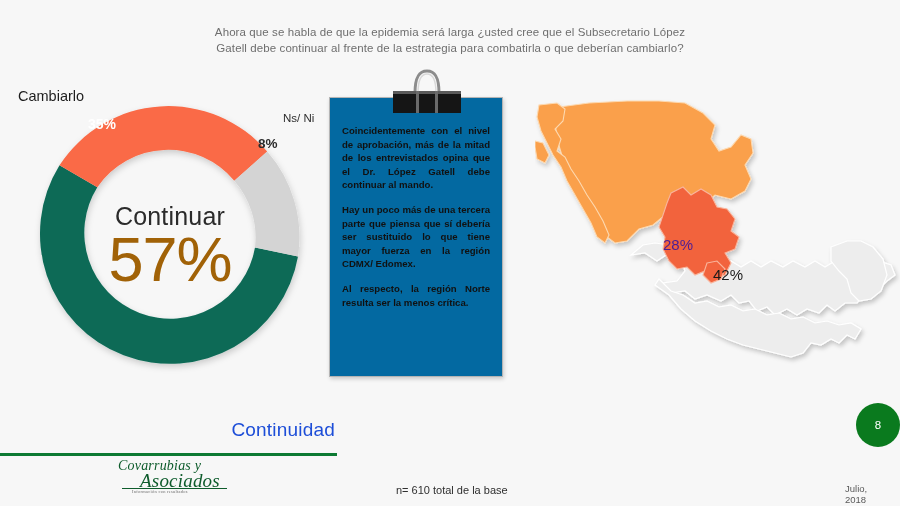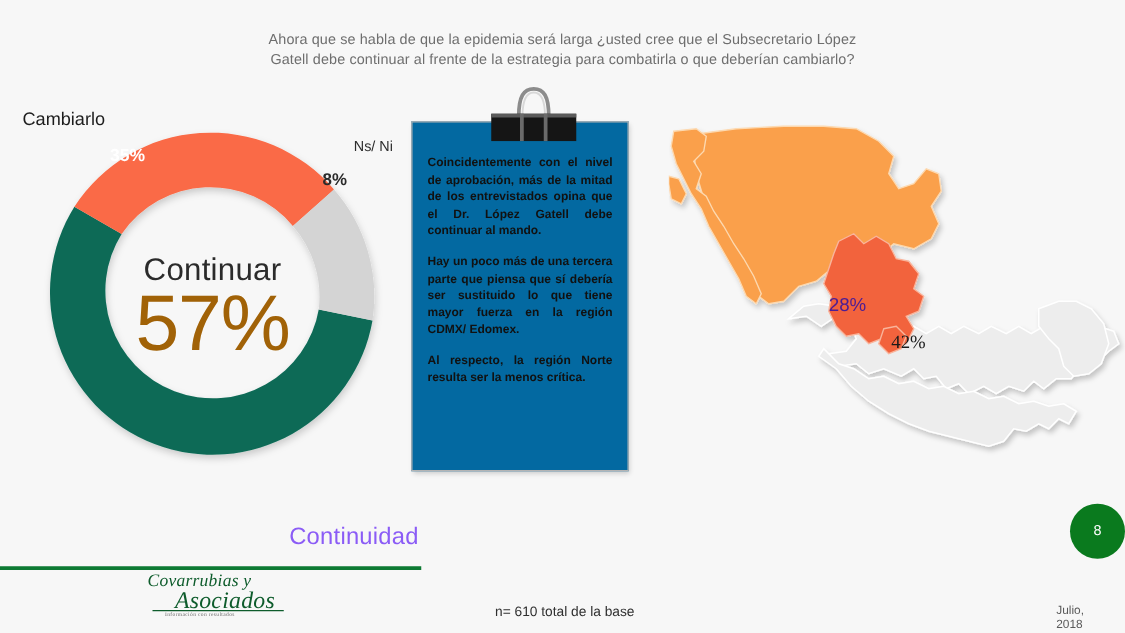--- a/index.html
+++ b/index.html
@@ -53,27 +53,27 @@
     font-size:9.6px;line-height:13.6px;
     font-weight:bold;color:#111;
     text-align:justify;
   }
   .note p:last-child{margin-bottom:0;}
 
   
   .map{position:absolute;left:535px;top:95px;width:365px;height:285px;}
   .map-lbl{position:absolute;font-size:15px;white-space:nowrap;}
   .map-28{left:663px;top:194px;color:#4c1d95;margin-top:42px;}
-  .map-42{left:713px;top:266px;color:#1a1a1a;font-family:Liberation Serif, serif;}
+  .map-42{left:713px;top:266px;color:#1a1a1a;}
 
   
   .section-title{
     position:absolute;left:0;top:419px;width:335px;
     text-align:right;
-    font-size:19px;color:#8b5cf6;letter-spacing:.2px;
+    font-size:19px;color:#1d4ed8;letter-spacing:.2px;
   }
   .rule{position:absolute;left:0;top:453px;width:337px;height:3px;background:#0d7a33;}
   .logo{position:absolute;left:118px;top:458px;width:115px;height:40px;}
   .logo-l1{position:absolute;left:0;top:0;font-size:14px;font-style:italic;color:#0e5c2c;
            font-family:"Liberation Serif", serif;letter-spacing:.2px;}
   .logo-l2{position:absolute;left:22px;top:12px;font-size:19px;font-style:italic;color:#0e5c2c;
            font-family:"Liberation Serif", serif;letter-spacing:.2px;}
   .logo-rule{position:absolute;left:4px;top:30px;width:105px;height:1px;background:#0e5c2c;}
   .logo-tag{position:absolute;left:14px;top:31px;font-size:4.4px;color:#6a6a6a;
             font-family:"Liberation Serif", serif;letter-spacing:.3px;}

